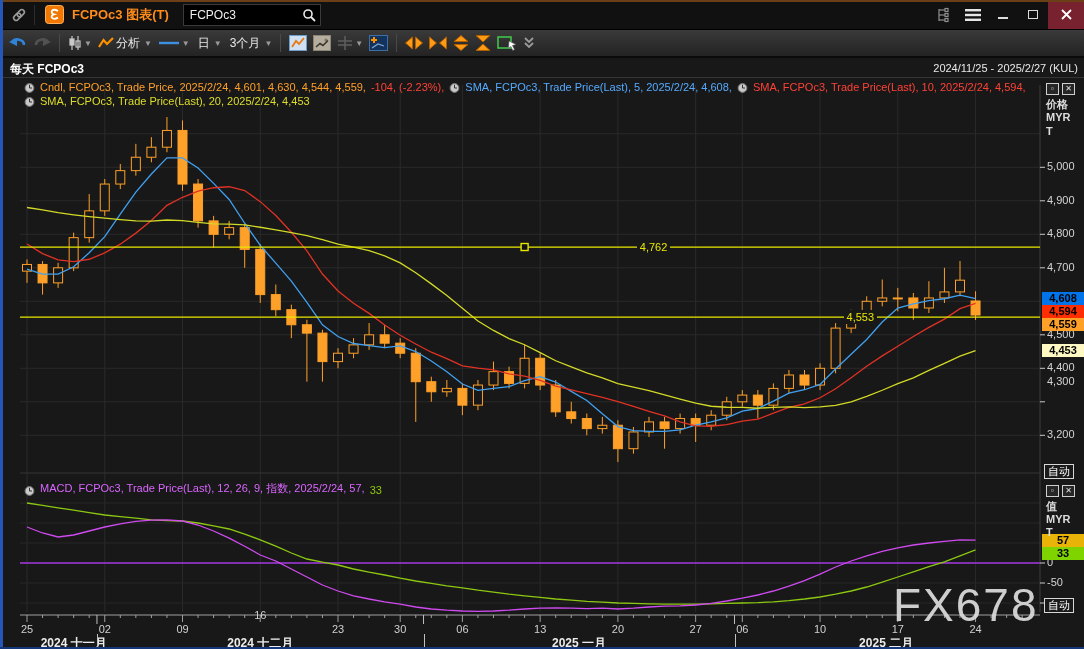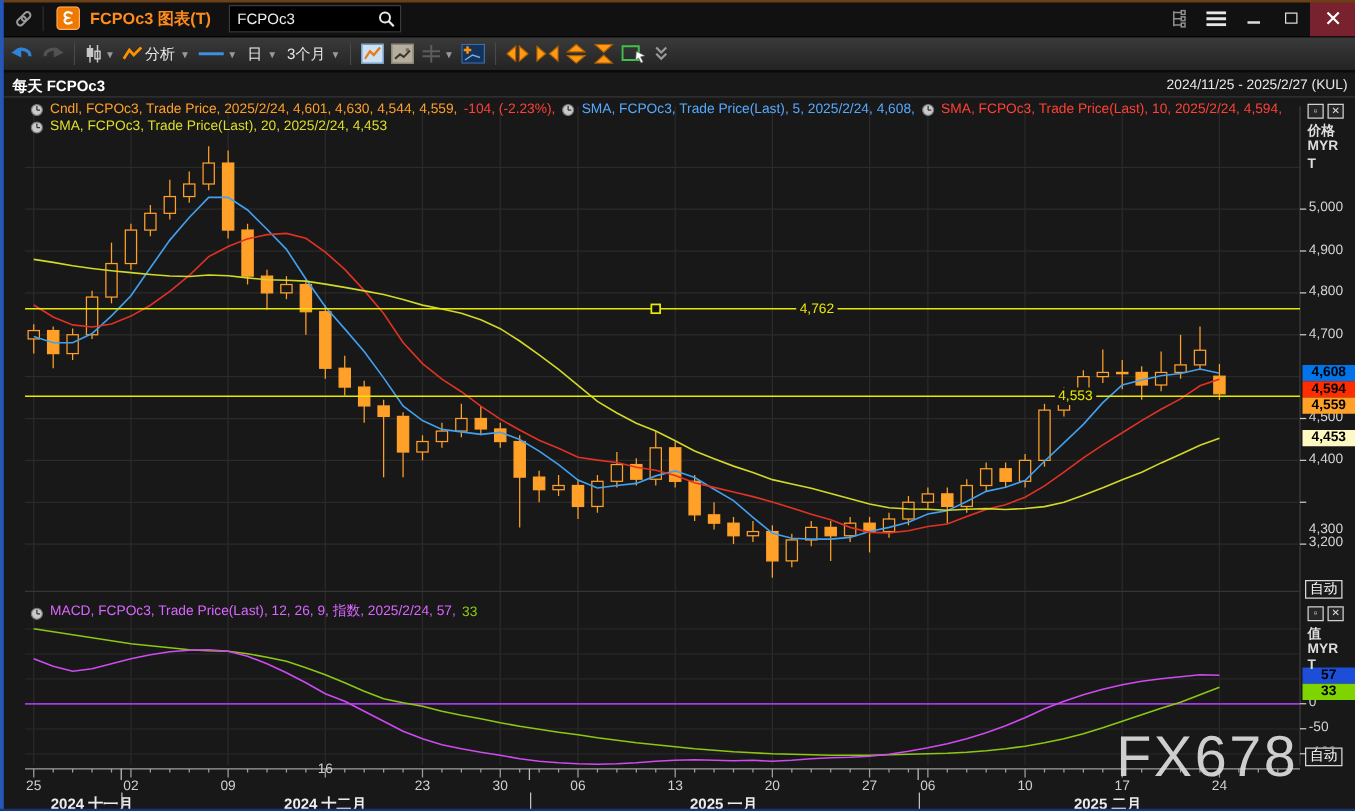--- a/index.html
+++ b/index.html
@@ -487,30 +487,30 @@
 
   <div id="overlays">
       <span class="trendlbl" style="left: 636.775px; top: 240.03px;">4,762</span>
       <span class="trendlbl" style="left: 843.59px; top: 310.045px;">4,553</span>
       <span class="ptick" style="left: 1047px; top: 160.3px;">5,000</span>
       <span class="ptick" style="left: 1047px; top: 193.8px;">4,900</span>
       <span class="ptick" style="left: 1047px; top: 227.3px;">4,800</span>
       <span class="ptick" style="left: 1047px; top: 260.8px;">4,700</span>
       <span class="ptick" style="left: 1047px; top: 327.8px;">4,500</span>
       <span class="ptick" style="left: 1047px; top: 361.3px;">4,400</span>
-      <span class="ptick" style="left: 1047px; top: 417px;">4,300</span>
+      <span class="ptick" style="left: 1047px; top: 375px;">4,300</span>
       <span class="ptick" style="left: 1047px; top: 428.3px;">3,200</span>
       <span class="ptick" style="left: 1047px; top: 556px;">0</span>
       <span class="ptick" style="left: 1047px; top: 576px;">-50</span>
       <span class="ptick" style="left: 1047px; top: 596px;">-100</span>
       <span class="badge" style="left: 1042px; top: 291.62px; background: rgb(0, 116, 232); font-weight: 600;">4,608</span>
       <span class="badge" style="left: 1042px; top: 304.62px; background: rgb(255, 45, 0); font-weight: 600;">4,594</span>
       <span class="badge" style="left: 1042px; top: 317.62px; background: rgb(255, 160, 40); font-weight: 800;">4,559</span>
       <span class="badge" style="left: 1042px; top: 343.545px; background: #fef9c3; font-weight: 600;">4,453</span>
-      <span class="badge" style="left: 1042px; top: 533.7px; background: #1d4ed8;">57</span>
+      <span class="badge" style="left: 1042px; top: 533.7px; background: #eab308;">57</span>
       <span class="badge" style="left: 1042px; top: 546.7px; background: rgb(127, 212, 0);">33</span>
       <span class="daylbl" style="left: 15px; top: 623px;">25</span>
       <span class="daylbl" style="left: 92.75px; top: 623px;">02</span>
       <span class="daylbl" style="left: 170.5px; top: 623px;">09</span>
       <span class="daylbl" style="left: 248.25px; top: 609px;">16</span>
       <span class="daylbl" style="left: 326px; top: 623px;">23</span>
       <span class="daylbl" style="left: 388.2px; top: 623px;">30</span>
       <span class="daylbl" style="left: 450.4px; top: 623px;">06</span>
       <span class="daylbl" style="left: 528.15px; top: 623px;">13</span>
       <span class="daylbl" style="left: 605.9px; top: 623px;">20</span>

